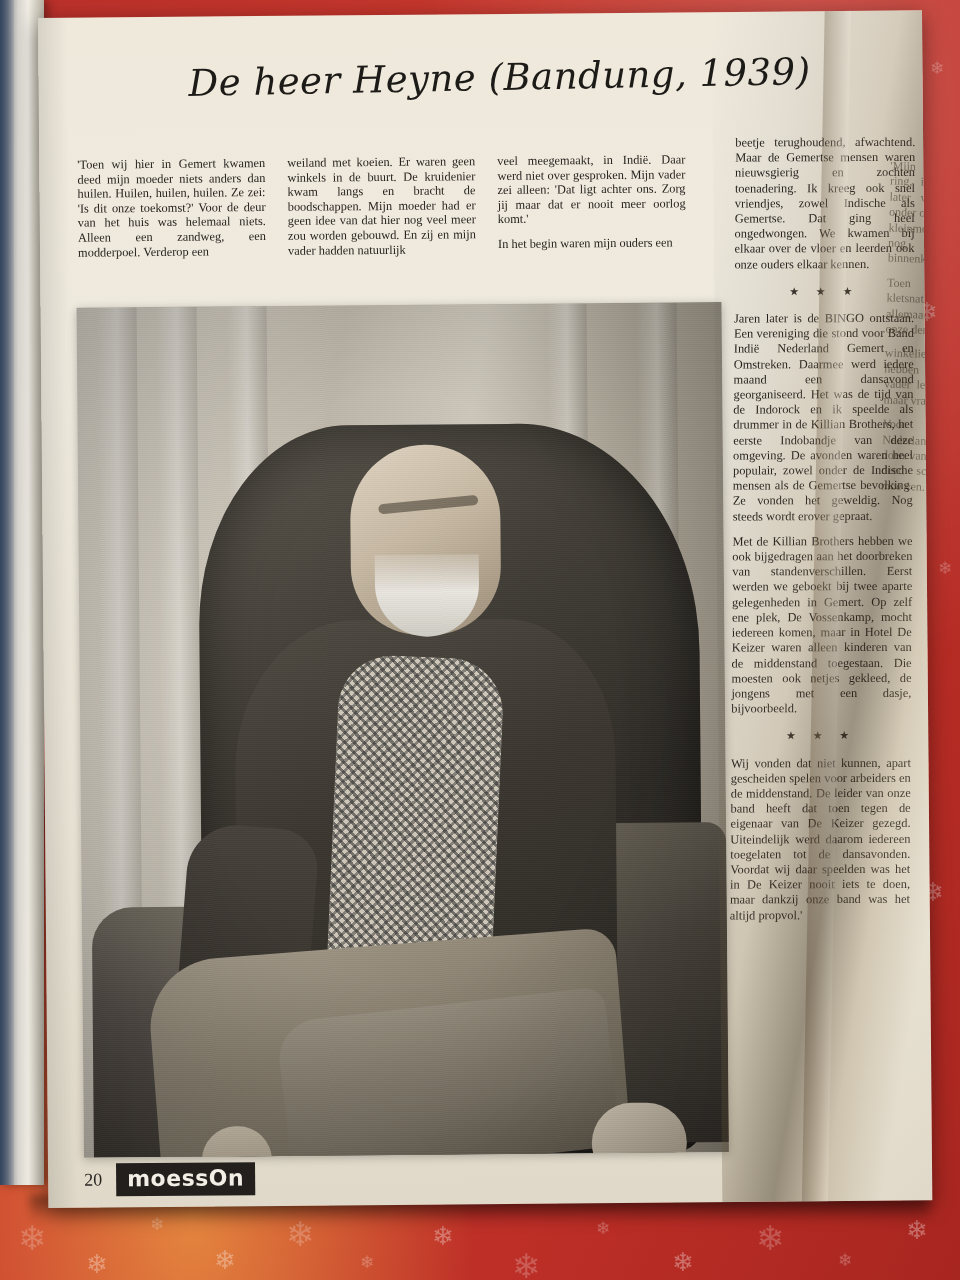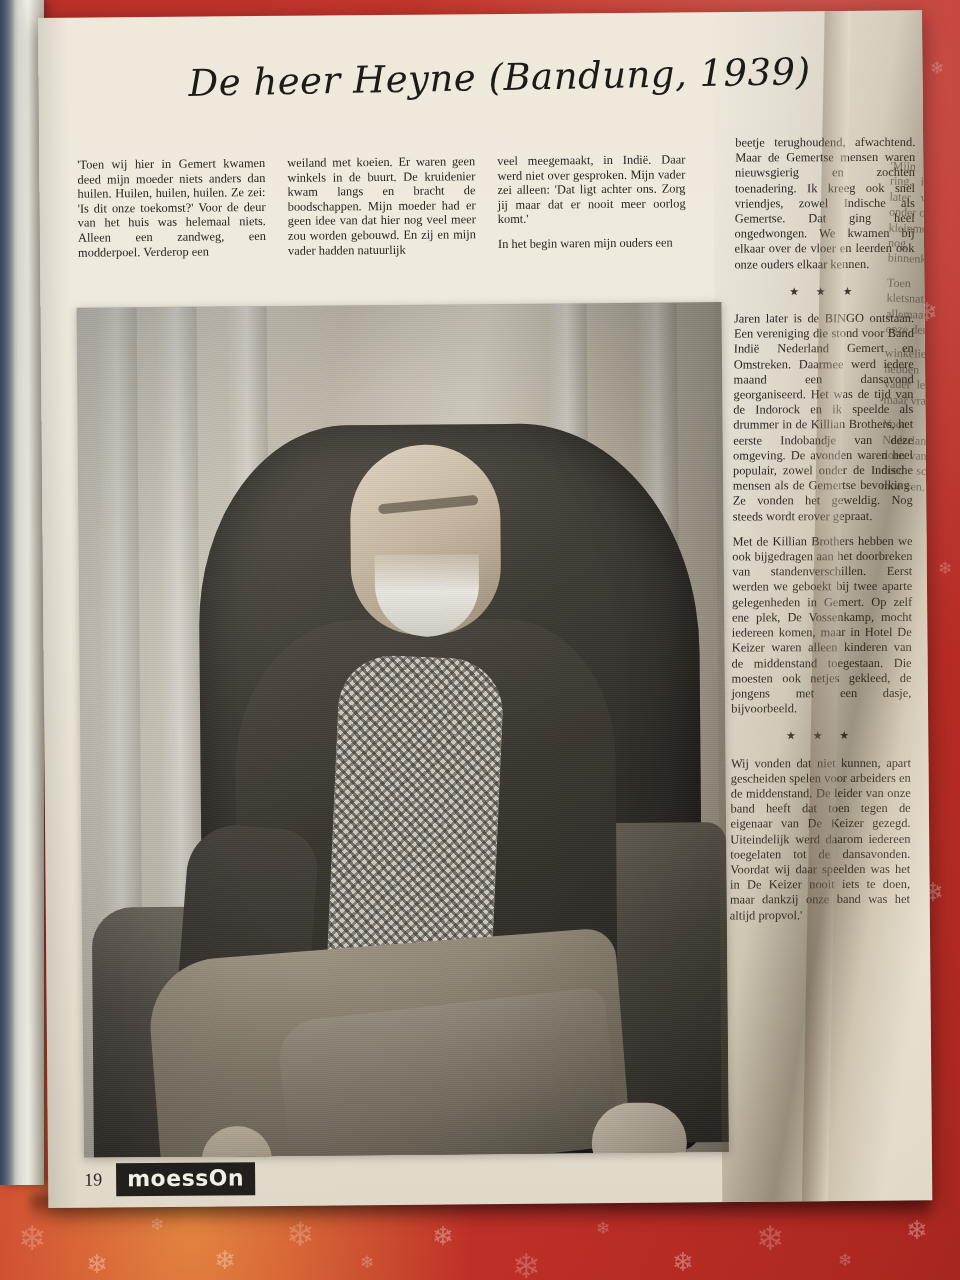--- a/index.html
+++ b/index.html
@@ -420,20 +420,20 @@
         <div id="man-beard"></div>
         <div id="man-hand-l"></div>
         <div id="man-hand-r"></div>
 
         <div id="photo-vignette"></div>
         <div id="photo-grain"></div>
       </div>
     </div>
 
     <div id="footer">
-      <span id="page-number">19</span>
+      <span id="page-number">20</span>
       <span id="masthead">moessOn</span>
     </div>
 
     <div id="curl-fold"></div>
     <div id="curl"></div>
   </div>
 </div>
 
 </body></html>

